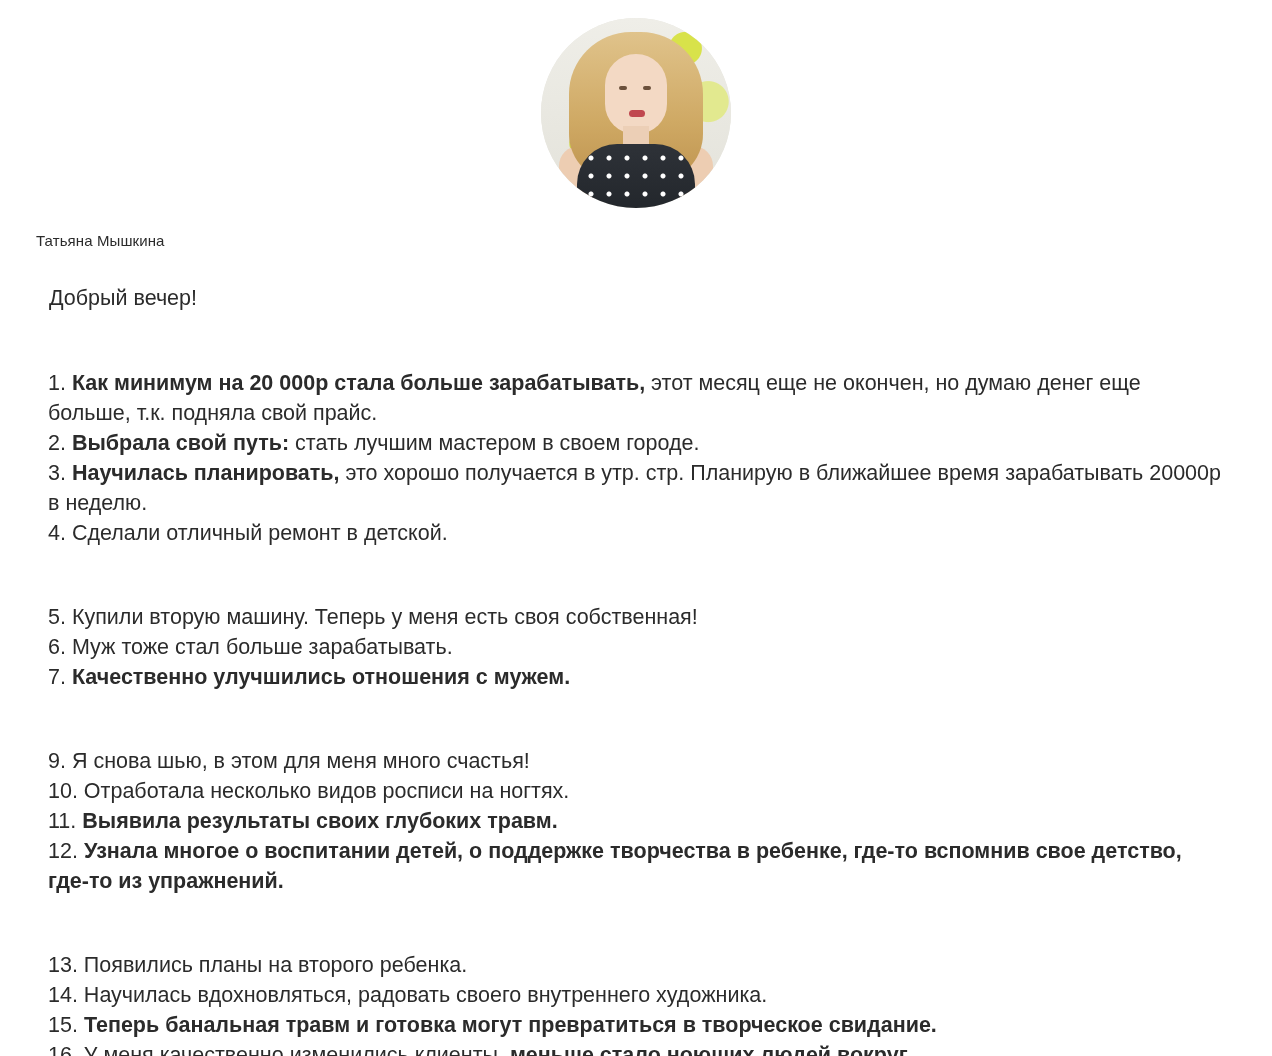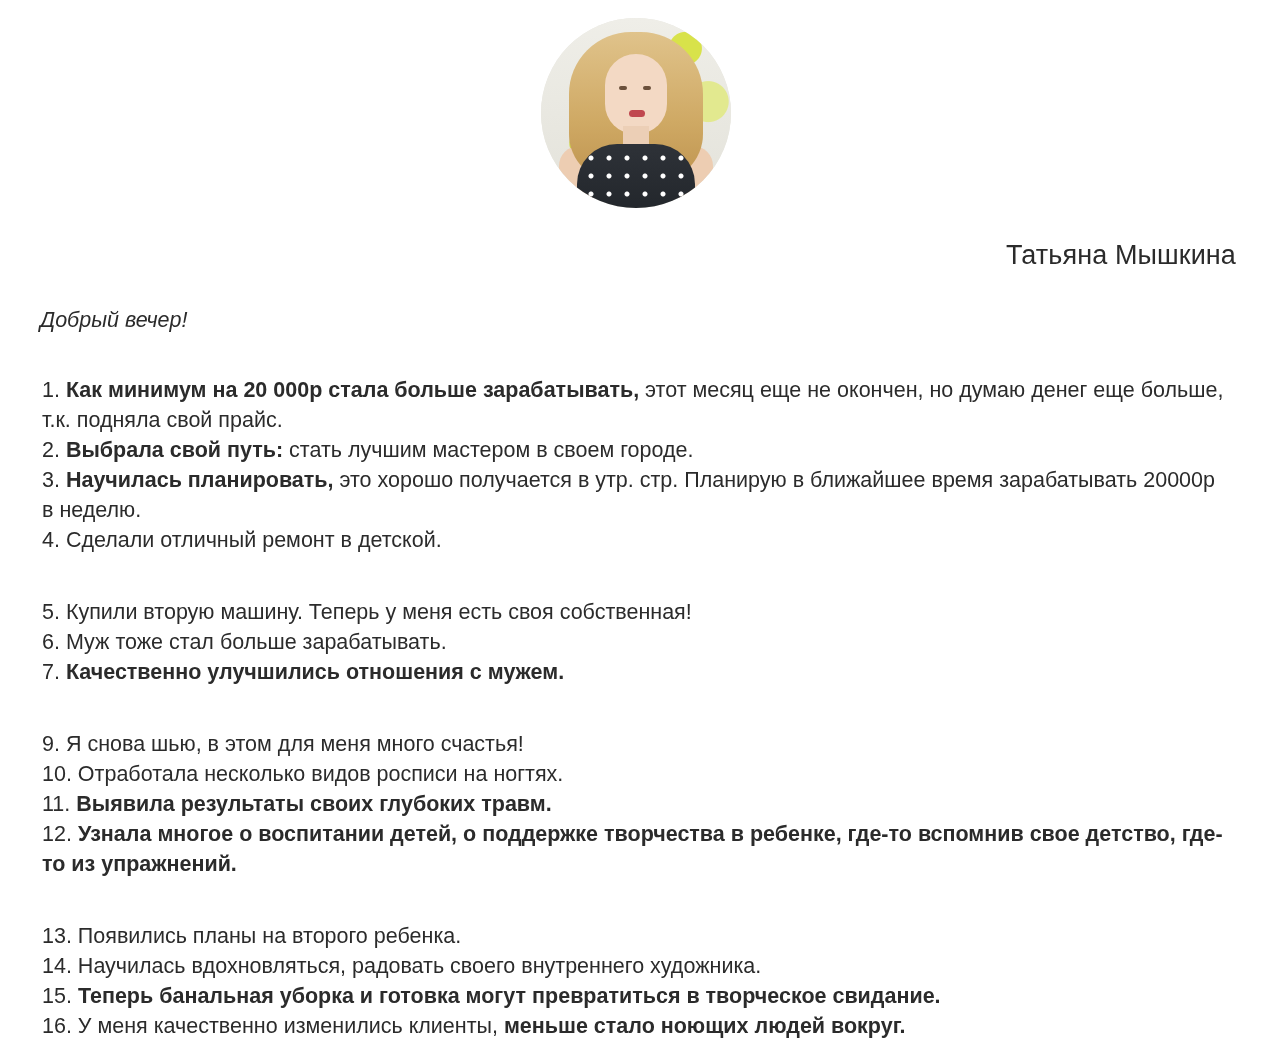--- a/index.html
+++ b/index.html
@@ -104,41 +104,40 @@
     position: absolute;
     top: 128px;
     width: 34px;
     height: 62px;
     background: #edcdb2;
   }
   .avatar .shoulder-l { left: 18px; border-radius: 20px 0 0 0; }
   .avatar .shoulder-r { right: 18px; border-radius: 0 20px 0 0; }
 
   .author {
-    text-align: right;
-    font-size: 27px;
+    text-align: left;
+    font-size: 15px;
     color: #2b2b2b;
-    margin-top: 32px;
+    margin-top: 24px;
     letter-spacing: 0.1px;
   }
   .body-text {
     margin-top: 34px;
     font-size: 21.5px;
     line-height: 30px;
     color: #2b2b2b;
   }
   .para {
-    margin: 4px;
-    font-style: italic;
+    margin: 13px;
   }
   .spacer {
     height: 30px;
   }
   .block {
-    margin: 6px;
+    margin: 12px;
   }
   .line {
     margin: 0;
   }
   b, .b {
     font-weight: bold;
   }
 </style>
 </head>
 <body>
@@ -223,21 +222,21 @@
 
     <div class="block">
       <div class="line">
         <span>13.</span><span> Появились планы на второго ребенка.</span>
       </div>
       <div class="line">
         <span>14.</span><span> Научилась вдохновляться, радовать своего внутреннего художника.</span>
       </div>
       <div class="line">
         <span>15.</span>
-        <span class="b">Теперь банальная уборка и готовка могут превратиться в творческое свидание.</span>
+        <span class="b">Теперь банальная травм и готовка могут превратиться в творческое свидание.</span>
       </div>
       <div class="line">
         <span>16.</span><span> У меня качественно изменились клиенты, </span><span class="b">меньше стало ноющих людей вокруг.</span>
       </div>
 
     </div>
   </div>
 
 </div>
 

